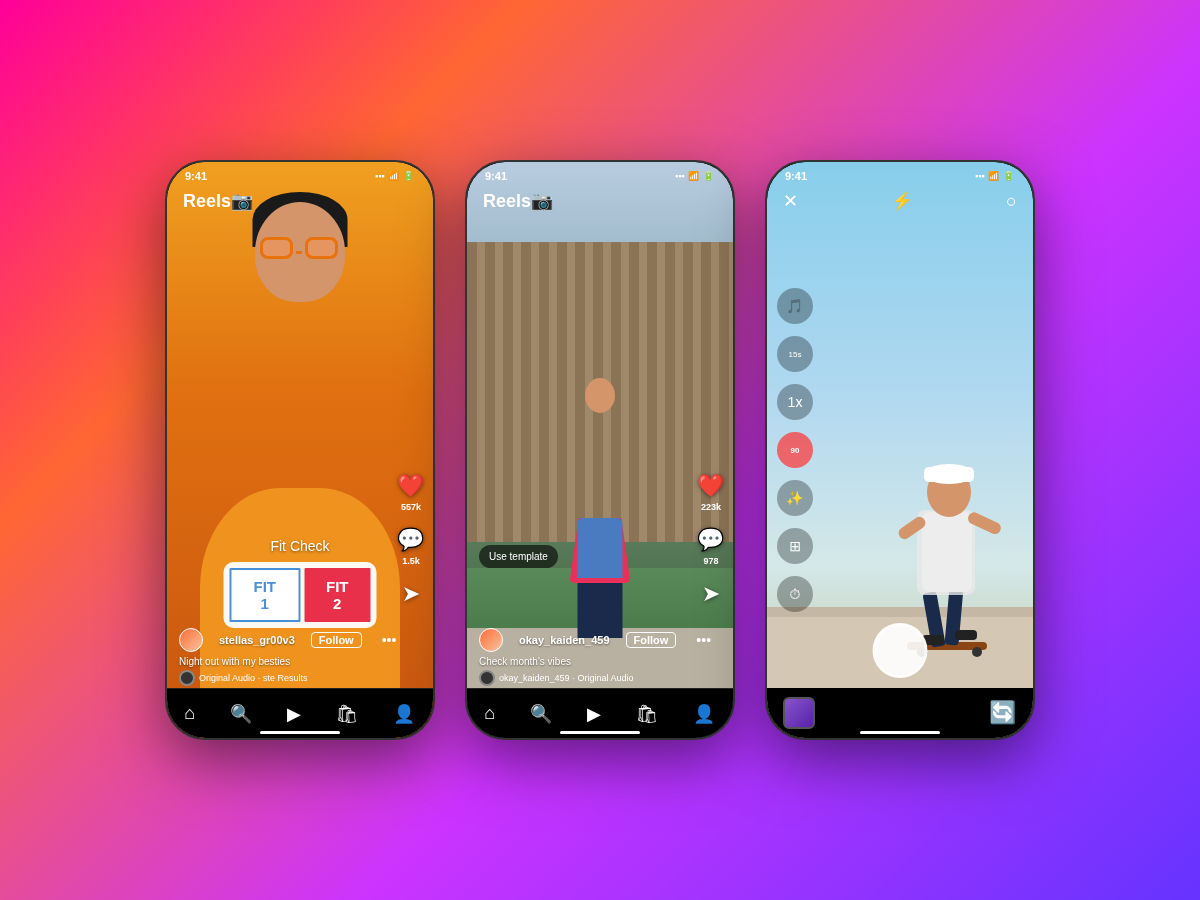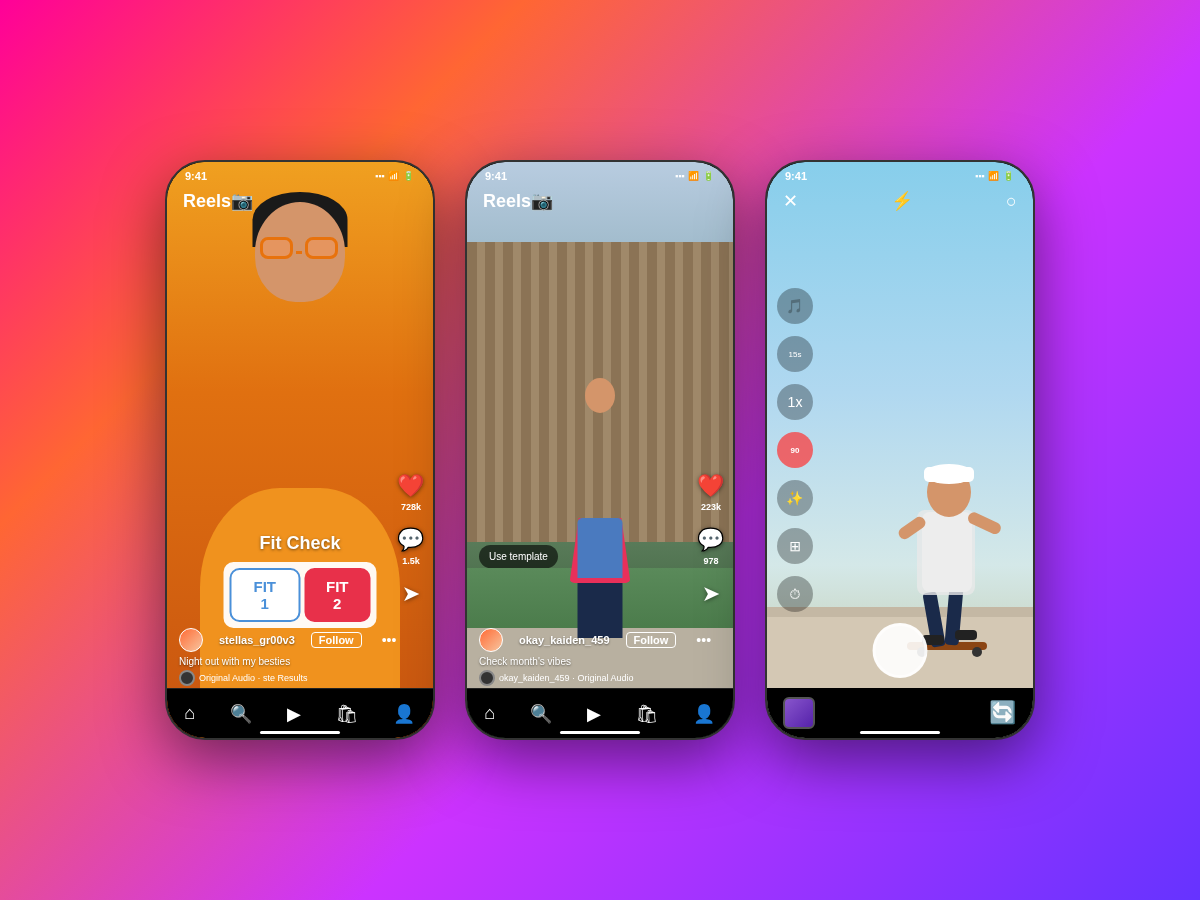--- a/index.html
+++ b/index.html
@@ -147,35 +147,35 @@
     .fit-check-overlay {
       position: absolute;
       bottom: 110px;
       left: 50%;
       transform: translateX(-50%);
       z-index: 30;
       text-align: center;
     }
     .fit-check-label {
       color: #fff;
-      font-size: 18px;
-      font-weight: 700;
+      font-size: 14px;
+      font-weight: 400;
       margin-bottom: 8px;
       text-shadow: 0 1px 3px rgba(0,0,0,0.5);
     }
     .fit-check-buttons {
       display: flex;
       gap: 4px;
       background: rgba(255,255,255,0.95);
       border-radius: 10px;
       padding: 6px;
     }
     .fit-btn {
       padding: 8px 22px;
-      border-radius: 10px;
+      border-radius: 1px;
       font-size: 15px;
       font-weight: 700;
       border: none;
       cursor: pointer;
     }
     .fit-btn-1 {
       background: #fff;
       color: #4a90d9;
       border: 2px solid #4a90d9;
     }
@@ -518,21 +518,21 @@
     </div>
 
     <div class="app-header">
       <span class="app-header-title">Reels</span>
       <span class="header-icon">📷</span>
     </div>
 
     <div class="side-actions">
       <div class="action-btn">
         <div class="action-icon">❤️</div>
-        <span class="action-count">728k</span>
+        <span class="action-count">557k</span>
       </div>
       <div class="action-btn">
         <div class="action-icon">💬</div>
         <span class="action-count">1.5k</span>
       </div>
       <div class="action-btn">
         <div class="action-icon">➤</div>
       </div>
     </div>
 

